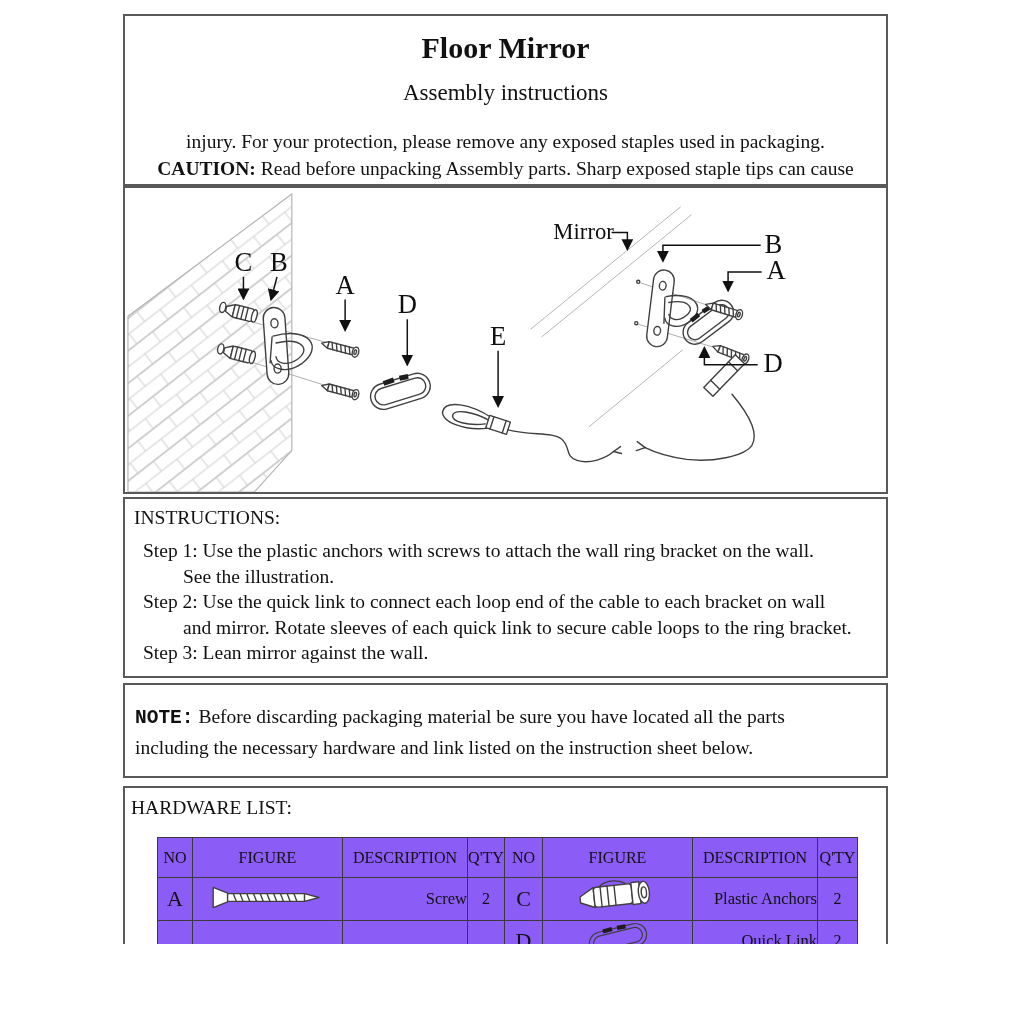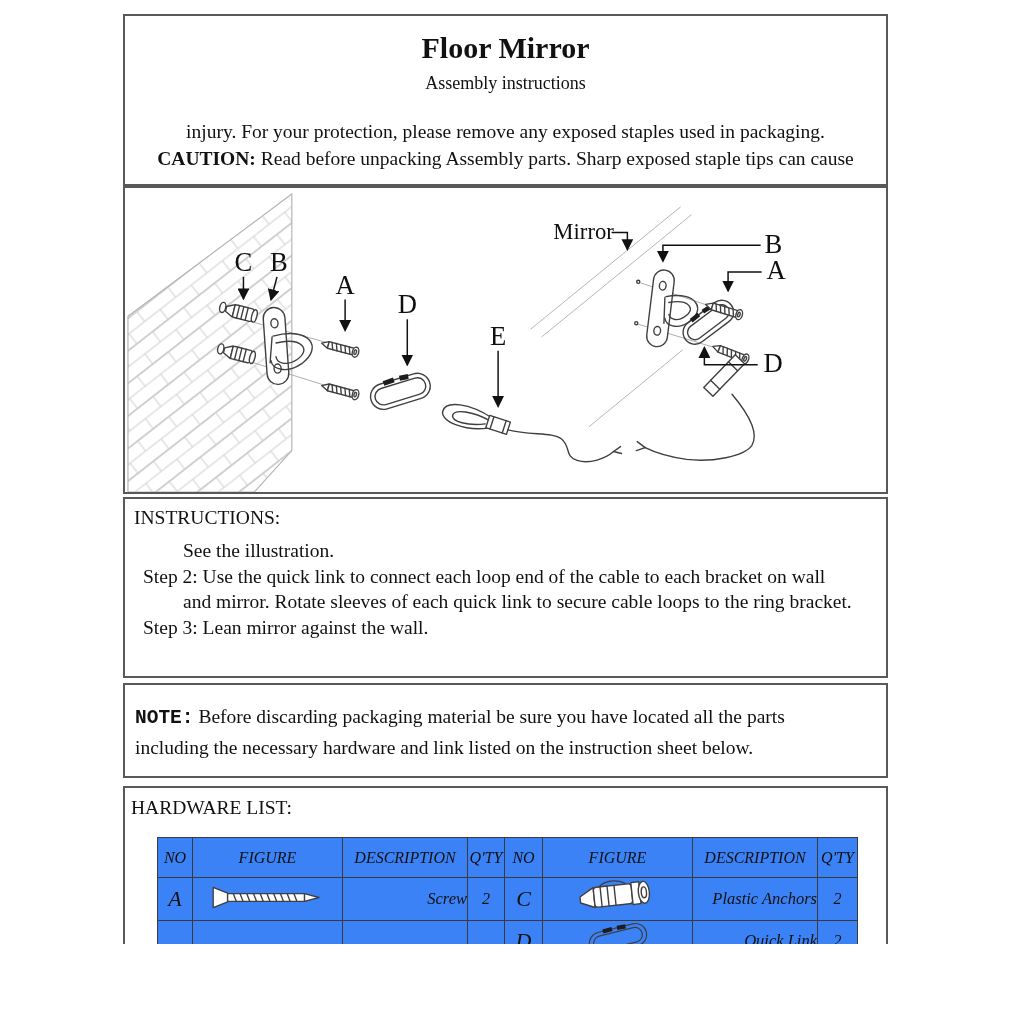--- a/index.html
+++ b/index.html
@@ -3,40 +3,40 @@
 <meta charset="utf-8">
 <style>
   html,body{margin:0;padding:0;background:#fff;}
   .page{position:relative;width:1024px;height:944px;background:#fff;
         font-family:"Liberation Serif","DejaVu Serif",serif;color:#111;overflow:hidden;}
   .box{position:absolute;left:123px;width:765px;border:2px solid #595959;
        box-sizing:border-box;background:#fff;overflow:hidden;}
   
   .box-title{top:14px;height:172px;text-align:center;}
   .doc-title{font-size:30px;font-weight:bold;margin:16px 0 0;line-height:32px;}
-  .doc-subtitle{font-size:18px;font-weight:normal;margin:6px 0 0;line-height:26px;}
+  .doc-subtitle{font-size:23px;font-weight:normal;margin:16px 0 0;line-height:26px;}
   .caution{margin-top:22px;font-size:19.5px;line-height:27px;white-space:nowrap;}
   .caution b{font-weight:bold;}
   
   .box-diagram{top:186px;height:308px;}
   .box-diagram svg{position:absolute;left:0;top:0;width:100%;height:100%;}
   
   .box-instructions{top:497px;height:181px;padding:6px 6px;font-size:19.5px;}
   .ins-heading{font-size:19.5px;font-weight:normal;margin:2px 0 9px 3px;}
   .sl1{margin-left:12px;line-height:25.5px;white-space:nowrap;}
   .sl2{margin-left:52px;line-height:25.5px;white-space:nowrap;}
   
   .box-note{top:683px;height:95px;padding:17px 10px 0;font-size:19.5px;line-height:29px;}
   .box-note b{font-weight:bold;font-family:Liberation Mono, monospace;}
   .note-line{white-space:nowrap;}
   
   .box-hardware{top:786px;height:227px;}
   .hw-heading{font-size:19.5px;font-weight:normal;margin:9px 0 0 6px;}
   table.hw{position:absolute;left:32px;top:49px;width:700px;border-collapse:collapse;table-layout:fixed;}
-  table.hw th,table.hw td{border:1.5px solid #3a3a3a;padding:0;background:#3b82f6;font-style:italic;}
+  table.hw th,table.hw td{border:1.5px solid #3a3a3a;padding:0;background:#8b5cf6;}
   table.hw th{font-size:16px;font-weight:normal;text-align:center;height:39px;}
   td.no{font-size:22px;text-align:center;}
   td.desc{font-size:16.5px;text-align:right;padding-left:9px;}
   td.qty{font-size:16px;text-align:center;}
   td.fig{text-align:center;vertical-align:middle;}
   tr.r1 td{height:42px;} tr.r2 td{height:37px;} tr.r3 td{height:46px;}
   
   .ln{stroke:#3f3f3f;stroke-width:1.4;fill:#fff;stroke-linejoin:round;stroke-linecap:round;}
   .nofill{fill:none;}
   .thin{stroke:#9a9a9a;stroke-width:0.8;fill:none;}
@@ -186,20 +186,21 @@
         <text class="dlab" x="647" y="92">A</text>
         <path class="arrow" d="M642,85 L608,85 L608,104" marker-end="url(#ah)"></path>
         <text class="dlab" x="644" y="186">D</text>
         <path class="arrow" d="M638,179 L584,179 L584,162" marker-end="url(#ah)"></path>
       </g>
     </svg>
   </section>
 
   <section class="box box-instructions">
     <h3 class="ins-heading">INSTRUCTIONS:</h3>
+    <div class="sl1">Step 1: Use the plastic anchors with screws to attach the wall ring bracket on the wall.</div>
     <div class="sl2">See the illustration.</div>
     <div class="sl1">Step 2: Use the quick link to connect each loop end of the cable to each bracket on wall</div>
     <div class="sl2">and mirror. Rotate sleeves of each quick link to secure cable loops to the ring bracket.</div>
     <div class="sl1">Step 3: Lean mirror against the wall.</div>
   </section>
 
   <section class="box box-note">
     <div class="note-line"><b>NOTE:</b> <span>Before discarding packaging material be sure you have located all the parts</span></div>
     <div class="note-line">including the necessary hardware and link listed on the instruction sheet below.</div>
   </section>

